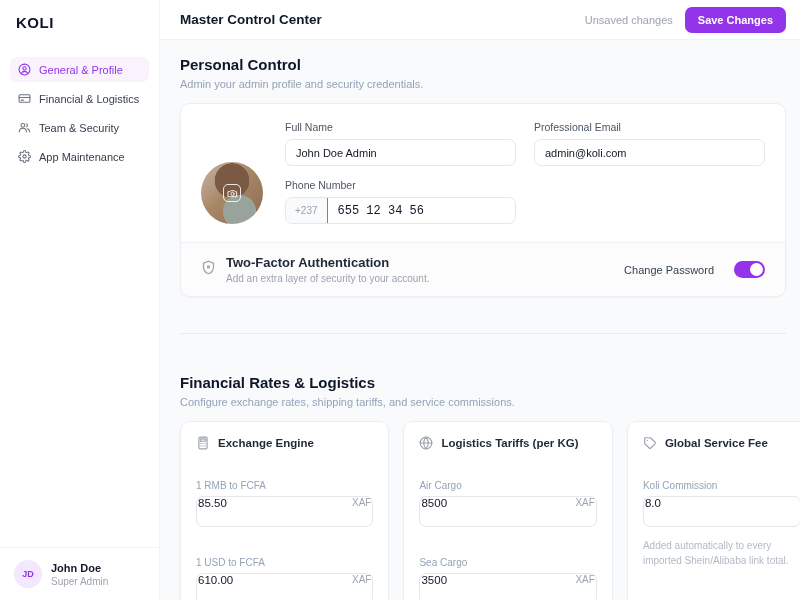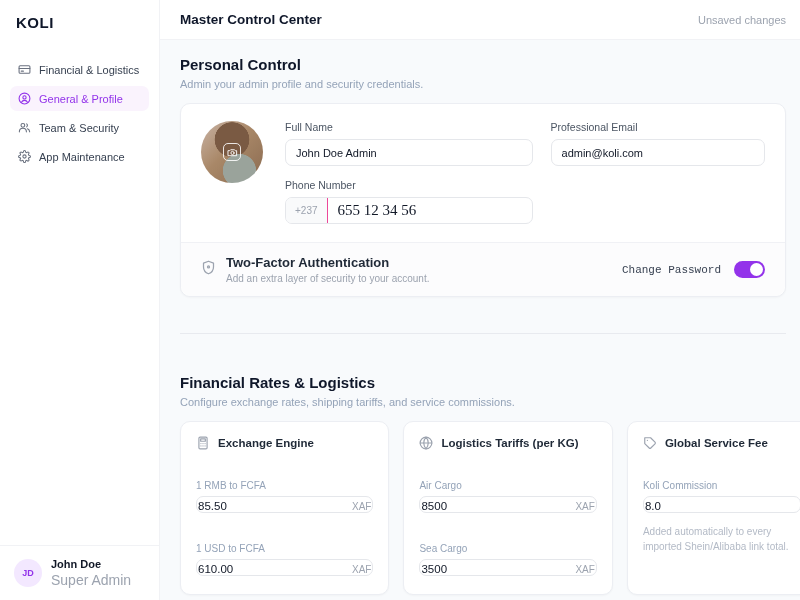--- a/index.html
+++ b/index.html
@@ -29,21 +29,21 @@
   .sidebar-footer {
     border-top:1px solid #f1f2f5; padding:12px 14px;
     display:flex; align-items:center; gap:9px;
   }
   .avatar-initials {
     width:28px; height:28px; border-radius:50%;
     background:#f3e8ff; color:#9333ea; font-size:9px; font-weight:bold;
     display:flex; align-items:center; justify-content:center;
   }
   .sf-name { font-size:11px; font-weight:bold; color:#111827; }
-  .sf-role { font-size:14px; color:#9ca3af; margin-top:2px; }
+  .sf-role { font-size:10px; color:#9ca3af; margin-top:2px; }
 
   
   .right { flex:1; display:flex; flex-direction:column; min-width:0; }
   .topbar {
     height:40px; background:#fff; border-bottom:1px solid #f1f2f5;
     display:flex; align-items:center; padding:0 14px 0 20px; flex-shrink:0;
   }
   .topbar-title { font-size:13.5px; font-weight:bold; color:#0f172a; }
   .topbar-right { margin-left:auto; display:flex; align-items:center; gap:12px; }
   .unsaved { font-size:11px; color:#9ca3af; }
@@ -56,21 +56,21 @@
   .main { flex:1; background:#f8fafc; padding:16px 14px 0 20px; overflow:hidden; }
 
   .section-title { font-size:15px; font-weight:bold; color:#0f172a; }
   .section-sub { font-size:11px; color:#94a3b8; margin-top:5px; }
 
   
   .card {
     background:#fff; border:1px solid #eceef3; border-radius:10px;
     margin-top:13px; box-shadow:0 1px 2px rgba(16,24,40,.03);
   }
-  .card-body { padding:17px 20px 18px; display:flex; gap:22px; }
+  .card-body { padding:17px 20px 18px; display:flex; gap:22px;align-items:flex-end; }
   .avatar-photo {
     width:62px; height:62px; border-radius:50%; flex-shrink:0; position:relative;
     background:
       radial-gradient(circle at 62% 80%, #9aa39b 0 26%, transparent 27%),
       radial-gradient(circle at 50% 30%, #7a5a43 0 32%, transparent 33%),
       linear-gradient(135deg, #c9b3a5 0%, #a98868 45%, #8a6a50 100%);
     cursor:pointer;
   }
   .avatar-photo .cam {
     position:absolute; top:50%; left:50%; transform:translate(-50%,-50%);
@@ -87,32 +87,32 @@
   }
   .phone-box {
     display:flex; align-items:stretch; height:27px;
     border:1px solid #e5e7eb; border-radius:7px; overflow:hidden; background:#fff;
   }
   .phone-prefix {
     background:#f9fafb; border-right:1px solid #ec4899; color:#9ca3af;
     font-size:10px; display:flex; align-items:center; padding:0 9px;
   }
   .phone-box input {
-    border:none; outline:none; flex:1; font-size:15px; padding:0 10px;
-    color:#111827; background:transparent; font-family:Liberation Serif, serif;
+    border:none; outline:none; flex:1; font-size:12px; padding:0 10px;
+    color:#111827; background:transparent; font-family:Liberation Mono, monospace;
   }
   .card-footer {
     border-top:1px solid #f0f1f5; background:#fcfcfd;
     border-radius:0 0 10px 10px;
     padding:12px 20px; display:flex; align-items:center; gap:10px;
   }
   .card-footer .shield svg { width:15px; height:15px; stroke:#9ca3af; }
   .tfa-title { font-size:13px; font-weight:bold; color:#1f2937; }
   .tfa-sub { font-size:10px; color:#9ca3af; margin-top:3px; }
-  .footer-right { margin-left:auto; display:flex; align-items:center; gap:13px;font-family:Liberation Mono, monospace; }
+  .footer-right { margin-left:auto; display:flex; align-items:center; gap:20px; }
   .change-pass { font-size:11px; color:#374151; cursor:pointer; }
   .toggle {
     width:31px; height:17px; border-radius:9px; background:#9333ea; position:relative; cursor:pointer;
   }
   .toggle .knob {
     position:absolute; top:2px; right:2px; width:13px; height:13px; border-radius:50%; background:#fff;
   }
 
   .divider { border:none; border-top:1px solid #e8eaef; margin:36px 0 40px; }
 
@@ -120,52 +120,52 @@
   .fin-grid { display:grid; grid-template-columns:1fr 1fr 1fr; gap:14px; margin-top:13px; }
   .fin-card {
     background:#fff; border:1px solid #eceef3; border-radius:10px; padding:14px 15px 16px;
     box-shadow:0 1px 2px rgba(16,24,40,.03);
   }
   .fin-head { display:flex; align-items:center; gap:8px; margin-bottom:12px; }
   .fin-head svg { width:14px; height:14px; stroke:#9ca3af; flex-shrink:0; }
   .fin-title { font-size:11.5px; font-weight:bold; color:#1f2937; white-space:nowrap; }
   .fin-label { font-size:10px; color:#94a3b8; margin-bottom:5px;margin-top:30px; }
   .suffix-box {
-    display:flex; align-items:flex-end; height:17px;
+    display:flex; align-items:flex-start; height:31px;
     border:1px solid #e5e7eb; border-radius:7px; background:#fff; margin-bottom:11px;
     padding:0 1px;
   }
   .suffix-box input {
     border:none; outline:none; flex:1; min-width:0; font-size:11.5px; color:#111827;
     background:transparent; font-family:"Liberation Sans", sans-serif;
   }
   .suffix { font-size:10px; color:#9ca3af; }
   .fin-note { font-size:10px; color:#b3bac6; line-height:1.5; margin-top:2px; }
 </style>
 </head>
 <body>
 
 <aside class="sidebar">
   <div class="logo">KOLI</div>
   <nav class="nav">
+    <div class="nav-item active">
+      <svg viewBox="0 0 24 24" fill="none" stroke-width="2" stroke-linecap="round" stroke-linejoin="round">
+          <circle cx="12" cy="12" r="10"></circle>
+          <circle cx="12" cy="10" r="3"></circle>
+          <path d="M6.5 19a6 6 0 0 1 11 0"></path>
+        </svg>
+      <span>General &amp; Profile</span>
+    </div>
     <div class="nav-item">
       <svg viewBox="0 0 24 24" fill="none" stroke-width="2" stroke-linecap="round" stroke-linejoin="round">
           <rect x="2" y="5" width="20" height="14" rx="2"></rect>
           <line x1="2" y1="10" x2="22" y2="10"></line>
           <line x1="6" y1="15" x2="10" y2="15"></line>
         </svg>
       <span>Financial &amp; Logistics</span>
-    </div>
-    <div class="nav-item active">
-      <svg viewBox="0 0 24 24" fill="none" stroke-width="2" stroke-linecap="round" stroke-linejoin="round">
-          <circle cx="12" cy="12" r="10"></circle>
-          <circle cx="12" cy="10" r="3"></circle>
-          <path d="M6.5 19a6 6 0 0 1 11 0"></path>
-        </svg>
-      <span>General &amp; Profile</span>
     </div>
     <div class="nav-item">
       <svg viewBox="0 0 24 24" fill="none" stroke-width="2" stroke-linecap="round" stroke-linejoin="round">
           <circle cx="9" cy="8" r="3.5"></circle>
           <path d="M2.5 20a6.5 6.5 0 0 1 13 0"></path>
           <path d="M16 5.2a3.5 3.5 0 0 1 0 5.6"></path>
           <path d="M17.5 14.4a6.5 6.5 0 0 1 4 5.6"></path>
         </svg>
       <span>Team &amp; Security</span>
     </div>
@@ -185,20 +185,21 @@
       <div class="sf-role">Super Admin</div>
     </div>
   </div>
 </aside>
 
 <div class="right">
   <header class="topbar">
     <div class="topbar-title">Master Control Center</div>
     <div class="topbar-right">
       <span class="unsaved">Unsaved changes</span>
+      <button class="save-btn">Save Changes</button>
     </div>
   </header>
 
   <main class="main">
 
     <section>
       <h2 class="section-title">Personal Control</h2>
       <div class="section-sub">Admin your admin profile and security credentials.</div>
 
       <div class="card">

